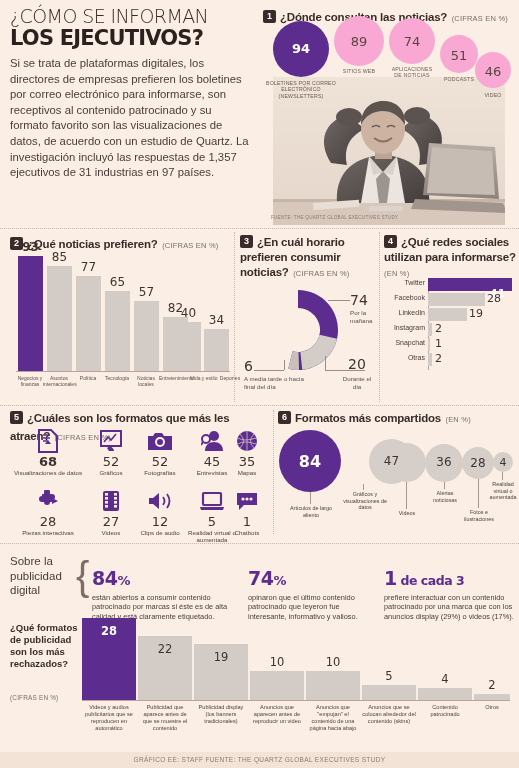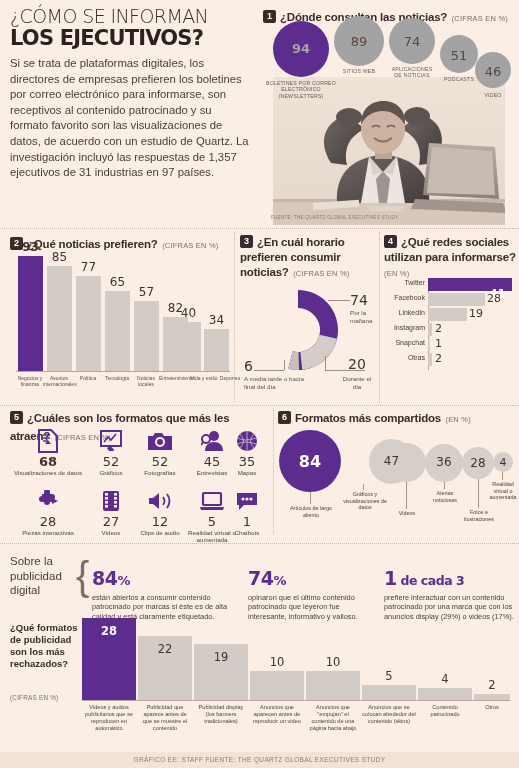--- a/index.html
+++ b/index.html
@@ -36,27 +36,27 @@
     font-size: 21px; font-weight: bold; color: #2b211f; line-height: 23px;
     letter-spacing: -.8px; margin-bottom: 6px;
   }
   .hdr p {
     font-size: 11.3px; line-height: 15.6px; color: #4a3c38;
   }
 
   
   .s1 { position: absolute; left: 263px; top: 7px; width: 252px; height: 218px; }
   .s1 .head { margin-bottom: 4px; }
-  .bub { position: absolute; border-radius: 50%; background: #a3a3a3; }
+  .bub { position: absolute; border-radius: 50%; background: #f9a8d4; }
   .bub.purple { background: #5c2d8f; }
   .bub .num {
     position: absolute; left: 0; right: 0; text-align: center;
     font-size: 13px; color: #5a4641; font-family: "DejaVu Sans", sans-serif;
   }
-  .bub.purple .num { color: #a3a3a3; font-weight: bold; }
+  .bub.purple .num { color: #ffffff; font-weight: bold; }
   .bublabel {
     position: absolute; text-align: center; font-size: 5.2px; color: #6b5a54;
     letter-spacing: .2px; line-height: 6.4px; text-transform: uppercase;
   }
   .photo {
     position: absolute; left: 10px; top: 70px; width: 232px; height: 148px;
     overflow: hidden;
   }
   .photo svg { position: absolute; left: 0; top: 0; }
   .src1 {

